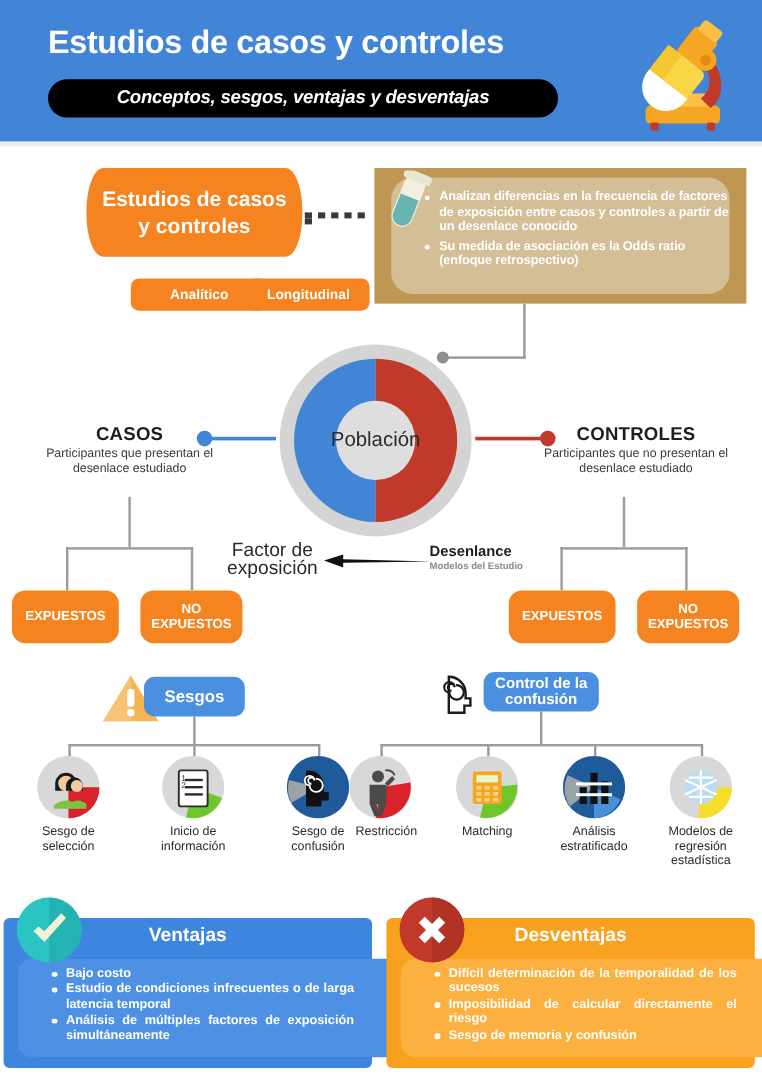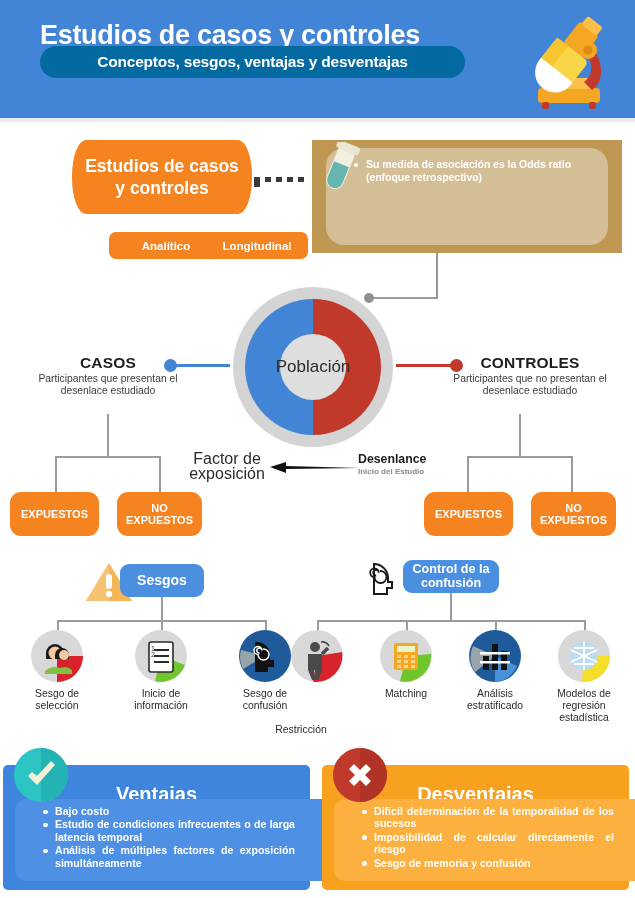--- a/index.html
+++ b/index.html
@@ -13,22 +13,22 @@
   .page{position:relative;width:635px;height:898px;overflow:hidden;background:#fff;}
 
   
   .header{position:absolute;left:0;top:0;width:635px;height:118px;background:#4285D6;}
   .header-title{
     position:absolute;left:40px;top:20px;width:430px;
     color:#ffffff;font-size:27px;font-weight:bold;letter-spacing:-0.3px;
     font-family:"Liberation Sans", sans-serif;
   }
   .header-pill{
-    position:absolute;left:40px;top:46px;width:425px;height:32px;
-    background:#0369a1;border-radius:16px;
+    position:absolute;left:40px;top:66px;width:425px;height:32px;
+    background:#000000;border-radius:16px;font-style:italic;
   }
   .header-pill span{
     display:block;text-align:center;line-height:32px;color:#fff;
     font-size:15.5px;font-weight:bold;letter-spacing:-0.2px;
   }
   .header-rule{position:absolute;left:0;top:118px;width:635px;height:4px;background:#E9EEF5;}
 
   
   .microscope{position:absolute;left:512px;top:12px;width:112px;height:98px;}
 
@@ -129,22 +129,22 @@
   .icirc{position:absolute;width:52px;height:52px;}
   .icap{
     position:absolute;width:78px;text-align:center;font-size:10.4px;color:#2B2B2B;line-height:12.2px;
   }
 
   
   .panel{position:absolute;top:765px;width:307px;height:125px;border-radius:5px;}
   .panel.adv{left:3px;background:#3E85DE;}
   .panel.dis{left:322px;background:#F7A11E;}
   .panel .ptitle{
-    position:absolute;left:0;top:18px;width:100%;text-align:center;
-    color:#fff;font-size:20px;font-weight:bold;
+    position:absolute;left:0;top:6px;width:100%;text-align:center;
+    color:#fff;font-size:16px;font-weight:bold;
   }
   .panel .pbody{
     position:absolute;left:12px;top:34px;width:332px;height:82px;border-radius:12px;
   }
   .panel.adv .pbody{background:#4E91E4;}
   .panel.dis .pbody{background:#FBB03F;}
   .panel ul{margin:0;padding:0;list-style:none;position:absolute;left:28px;top:6px;width:252px;}
   .panel li{
     position:relative;color:#fff;font-size:10.6px;font-weight:bold;line-height:12.4px;
     padding-left:12px;margin-bottom:1px;text-align:justify;
@@ -206,20 +206,21 @@
   <div class="callout">
     <div class="callout-inner"></div>
     <svg class="tube" viewBox="0 0 40 52">
       <g transform="rotate(22 20 26)">
         <rect x="11" y="2" width="18" height="46" rx="9" fill="#F2EFE0"></rect>
         <path d="M12 22 h16 v17 a8 8 0 0 1 -16 0 z" fill="#67B5B0"></path>
         <rect x="8" y="0" width="24" height="8" rx="3" fill="#EAE6D4"></rect>
       </g>
     </svg>
     <ul>
+      <li>Analizan diferencias en la frecuencia de factores de exposición entre casos y controles a partir de un desenlace conocido</li>
       <li>Su medida de asociación es la Odds ratio (enfoque retrospectivo)</li>
     </ul>
   </div>
   <div class="callout-stem"></div>
   <div class="callout-stem2"></div>
   <div class="callout-dot"></div>
 
   <svg class="donut" viewBox="0 0 162 162">
     <circle cx="81" cy="81" r="80" fill="#D4D4D4"></circle>
     <path d="M81 13 A68 68 0 0 0 81 149 Z" fill="#4285D6"></path>
@@ -255,21 +256,21 @@
   <div class="ln v" style="left:571px;top:456px;height:36px;"></div>
   <div class="exp" style="left:424px;top:492px;width:89px;">EXPUESTOS</div>
   <div class="exp" style="left:531px;top:492px;width:85px;">NO<br>EXPUESTOS</div>
 
   <div class="mid-label">Factor de exposición</div>
   <svg class="arrow-wrap" viewBox="0 0 92 16">
     <path d="M92 9 L18 7 L18 3 L2 8 L18 14 L18 10 Z" fill="#111111"></path>
   </svg>
   <div class="des-label">
     <div class="d1">Desenlance</div>
-    <div class="d2">Inicio del Estudio</div>
+    <div class="d2">Modelos del Estudio</div>
   </div>
 
   <svg class="warn-tri" viewBox="0 0 48 42">
     <path d="M24 2 L47 40 L1 40 Z" fill="#F5B456"></path>
     <path d="M24 2 L24 40 L1 40 Z" fill="#F8C274"></path>
     <rect x="21" y="13" width="6" height="15" rx="3" fill="#fff"></rect>
     <circle cx="24" cy="33" r="3.2" fill="#fff"></circle>
   </svg>
   <div class="sec-head s-sesgos">Sesgos</div>
   <div class="ln v" style="left:161px;top:597px;height:23px;"></div>
@@ -325,21 +326,21 @@
   <div class="ln v" style="left:584px;top:620px;height:10px;"></div>
 
   <svg class="icirc" style="left:291px;top:630px;" viewBox="0 0 52 52">
     <circle cx="26" cy="26" r="26" fill="#D8D8D8"></circle>
     <path d="M26 26 L51 22 A26 26 0 0 1 22 51.7 Z" fill="#D8232A"></path>
     <circle cx="24" cy="17" r="5" fill="#4A4A4A"></circle>
     <path d="M17 24 h14 v16 l-4 10 h-3 l1 -10 h-2 l1 10 h-3 l-4 -10z" fill="#4A4A4A"></path>
     <path d="M31 24 l6 -6" stroke="#4A4A4A" stroke-width="3.5" fill="none"></path>
     <path d="M30 12 a8 8 0 0 1 8 4" stroke="#4A4A4A" stroke-width="1.6" fill="none"></path>
   </svg>
-  <div class="icap" style="left:262px;top:688px;margin-top:36px;">Restricción</div>
+  <div class="icap" style="left:283px;top:688px;">Restricción</div>
 
   <svg class="icirc" style="left:380px;top:630px;" viewBox="0 0 52 52">
     <circle cx="26" cy="26" r="26" fill="#D8D8D8"></circle>
     <path d="M26 26 L51 24 A26 26 0 0 1 20 51.3 Z" fill="#6EC62B"></path>
     <rect x="14" y="13" width="24" height="27" rx="2" fill="#F5A623"></rect>
     <rect x="17" y="16" width="18" height="6" fill="#EAF5C9"></rect>
     <g fill="#FBD38A">
       <rect x="17" y="25" width="4" height="3"></rect>
         <rect x="24" y="25" width="4" height="3"></rect>
         <rect x="31" y="25" width="4" height="3"></rect>

